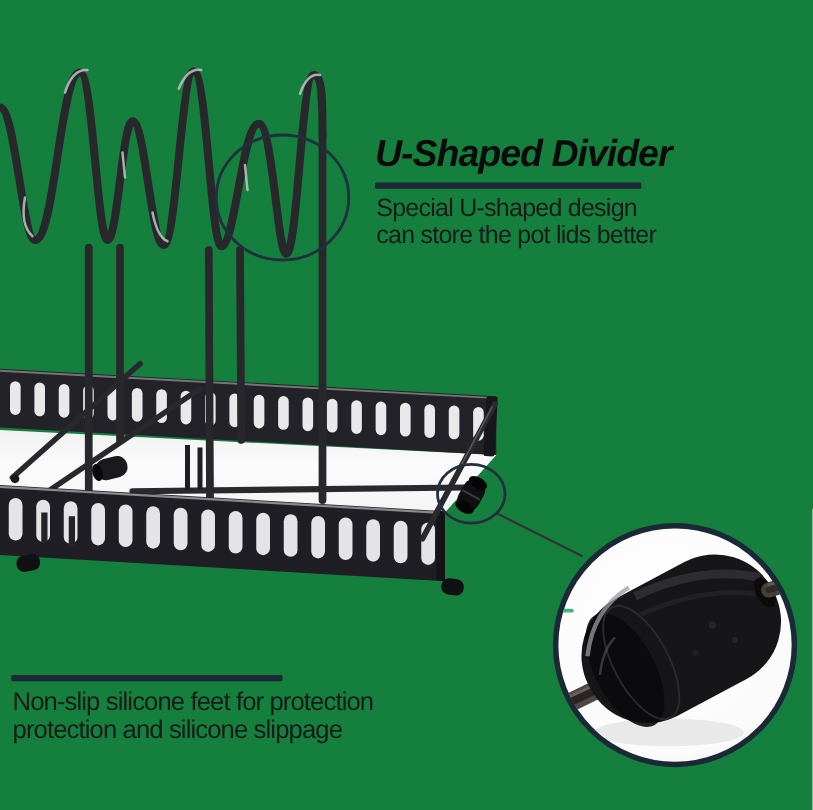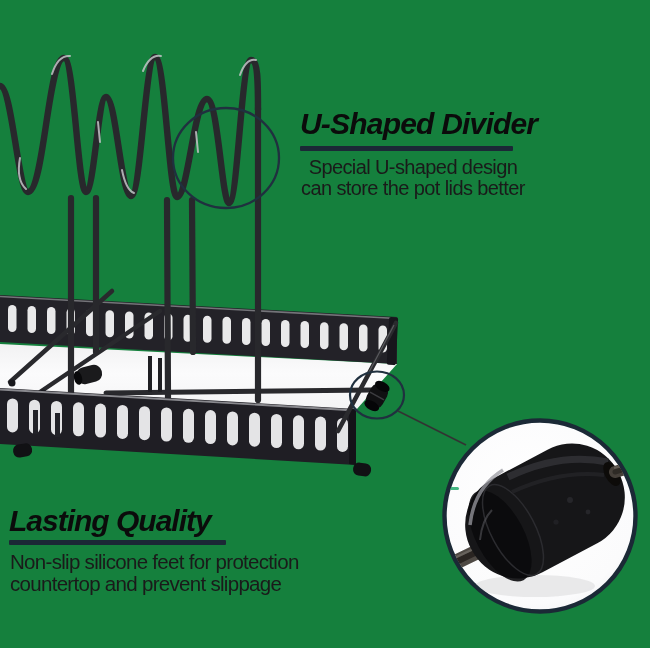--- a/index.html
+++ b/index.html
@@ -7,21 +7,21 @@
         font-family:"Liberation Sans",sans-serif;}
   svg{position:absolute;left:0;top:0;}
   .txt{position:absolute;white-space:nowrap;}
   .heading{font-weight:bold;font-style:italic;color:#0b0b0b;}
   #u-title{left:300px;top:107px;font-size:30px;letter-spacing:-0.8px;}
   #l-title{left:9px;top:504px;font-size:30px;letter-spacing:-1px;}
   .rule{position:absolute;height:4.5px;background:#1b2836;border-radius:1px;}
   #u-rule{left:300px;top:146px;width:213px;}
   #l-rule{left:9px;top:540px;width:217px;}
   .body{position:absolute;color:#1a1a1a;}
-  #u-body{left:301px;top:157px;font-size:20px;line-height:20.5px;letter-spacing:-0.6px;text-align:center;}
+  #u-body{left:301px;top:157px;font-size:20px;line-height:20.5px;letter-spacing:-0.6px;}
   #l-body{left:10px;top:551px;font-size:20.5px;line-height:21.5px;letter-spacing:-0.7px;}
 </style>
 </head>
 <body>
 
 <div class="wrap">
 
   <svg width="650" height="648" viewBox="0 0 650 648">
     <defs>
       <radialGradient id="bubbleBg" cx="45%" cy="40%" r="70%">
@@ -187,20 +187,19 @@
     </g>
   </svg>
 
   <div class="txt heading" id="u-title">U-Shaped Divider</div>
   <div class="rule" id="u-rule"></div>
   <div class="txt body" id="u-body">
     <div>Special U-shaped design</div>
     <div>can store the pot lids better</div>
   </div>
 
-  <div class="txt heading" id="l-title">Lasting Quality</div>
   <div class="rule" id="l-rule"></div>
   <div class="txt body" id="l-body">
     <div>Non-slip silicone feet for protection</div>
-    <div>countertop and prevent slippage</div>
+    <div>protection and silicone slippage</div>
   </div>
 
 </div>
 
 </body></html>

